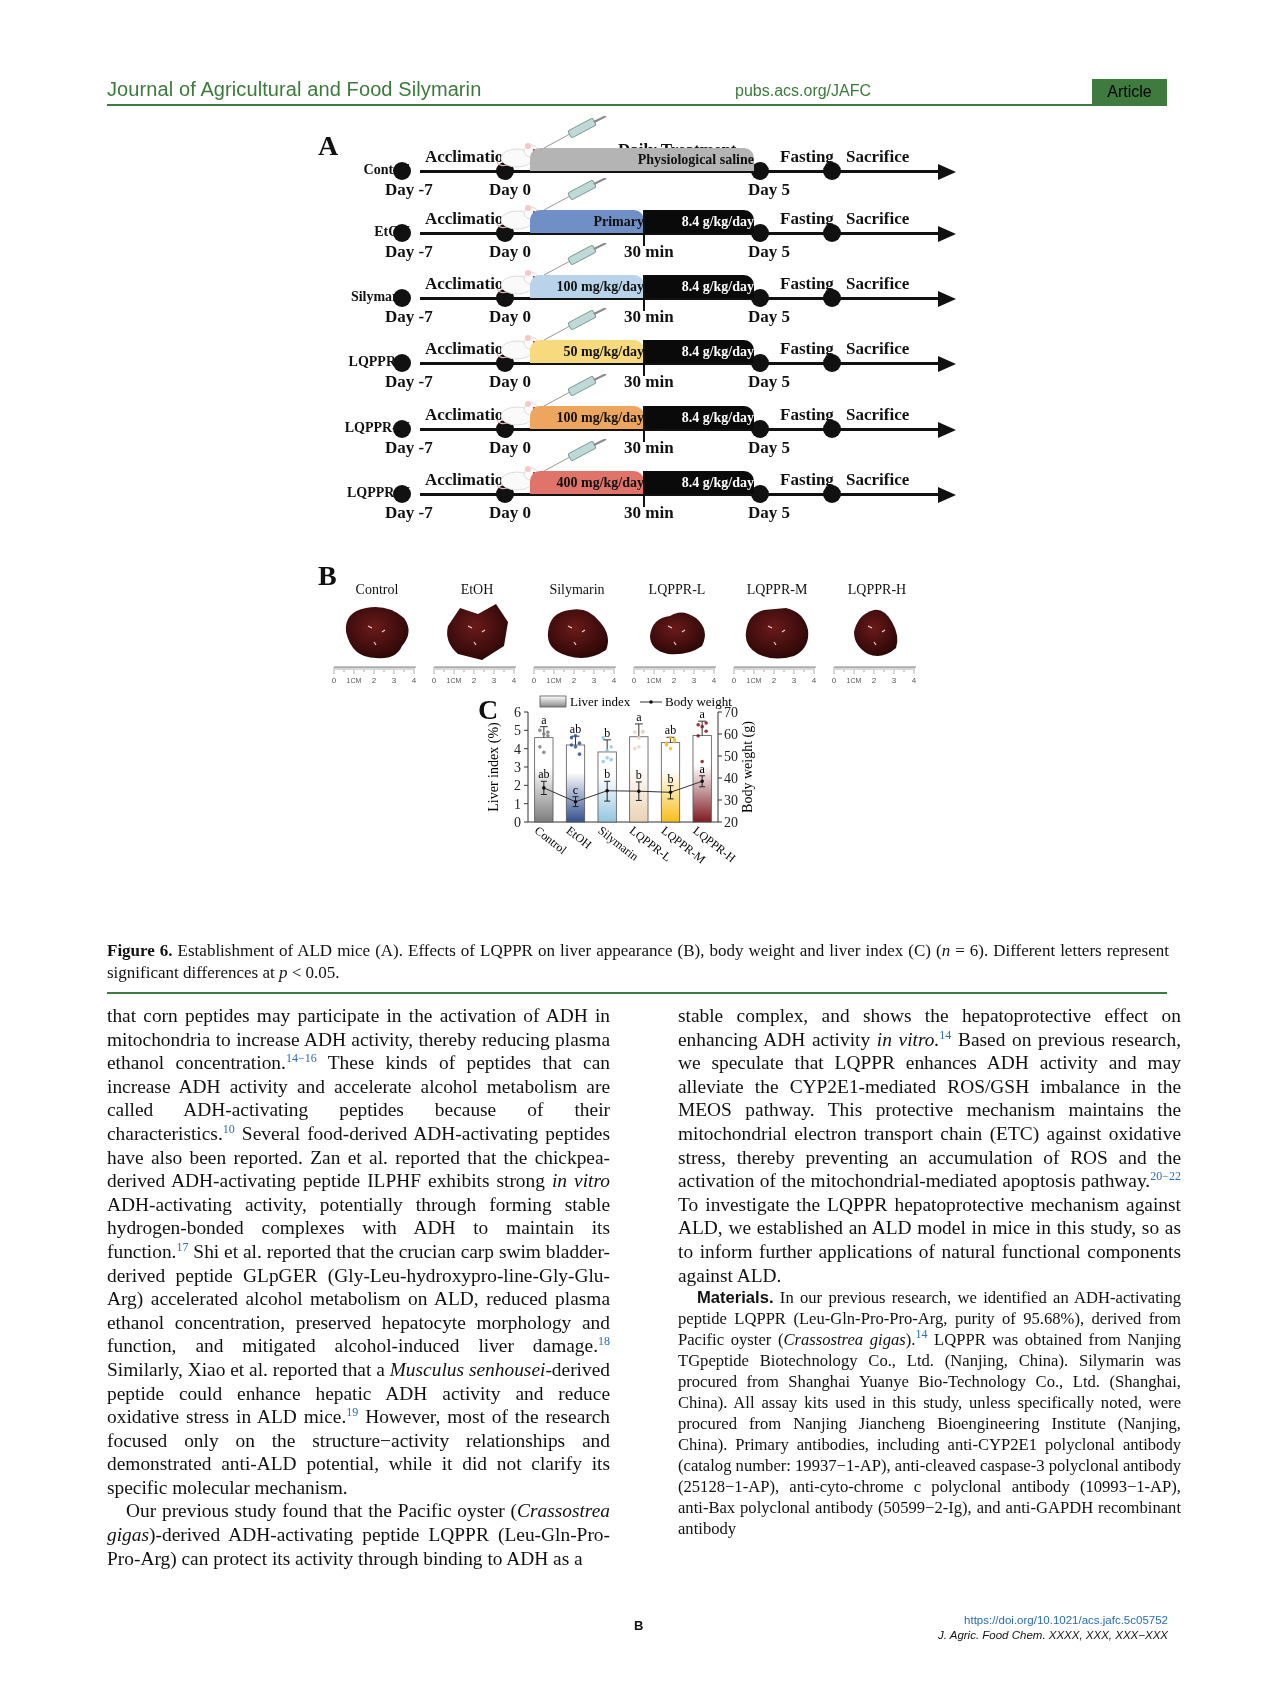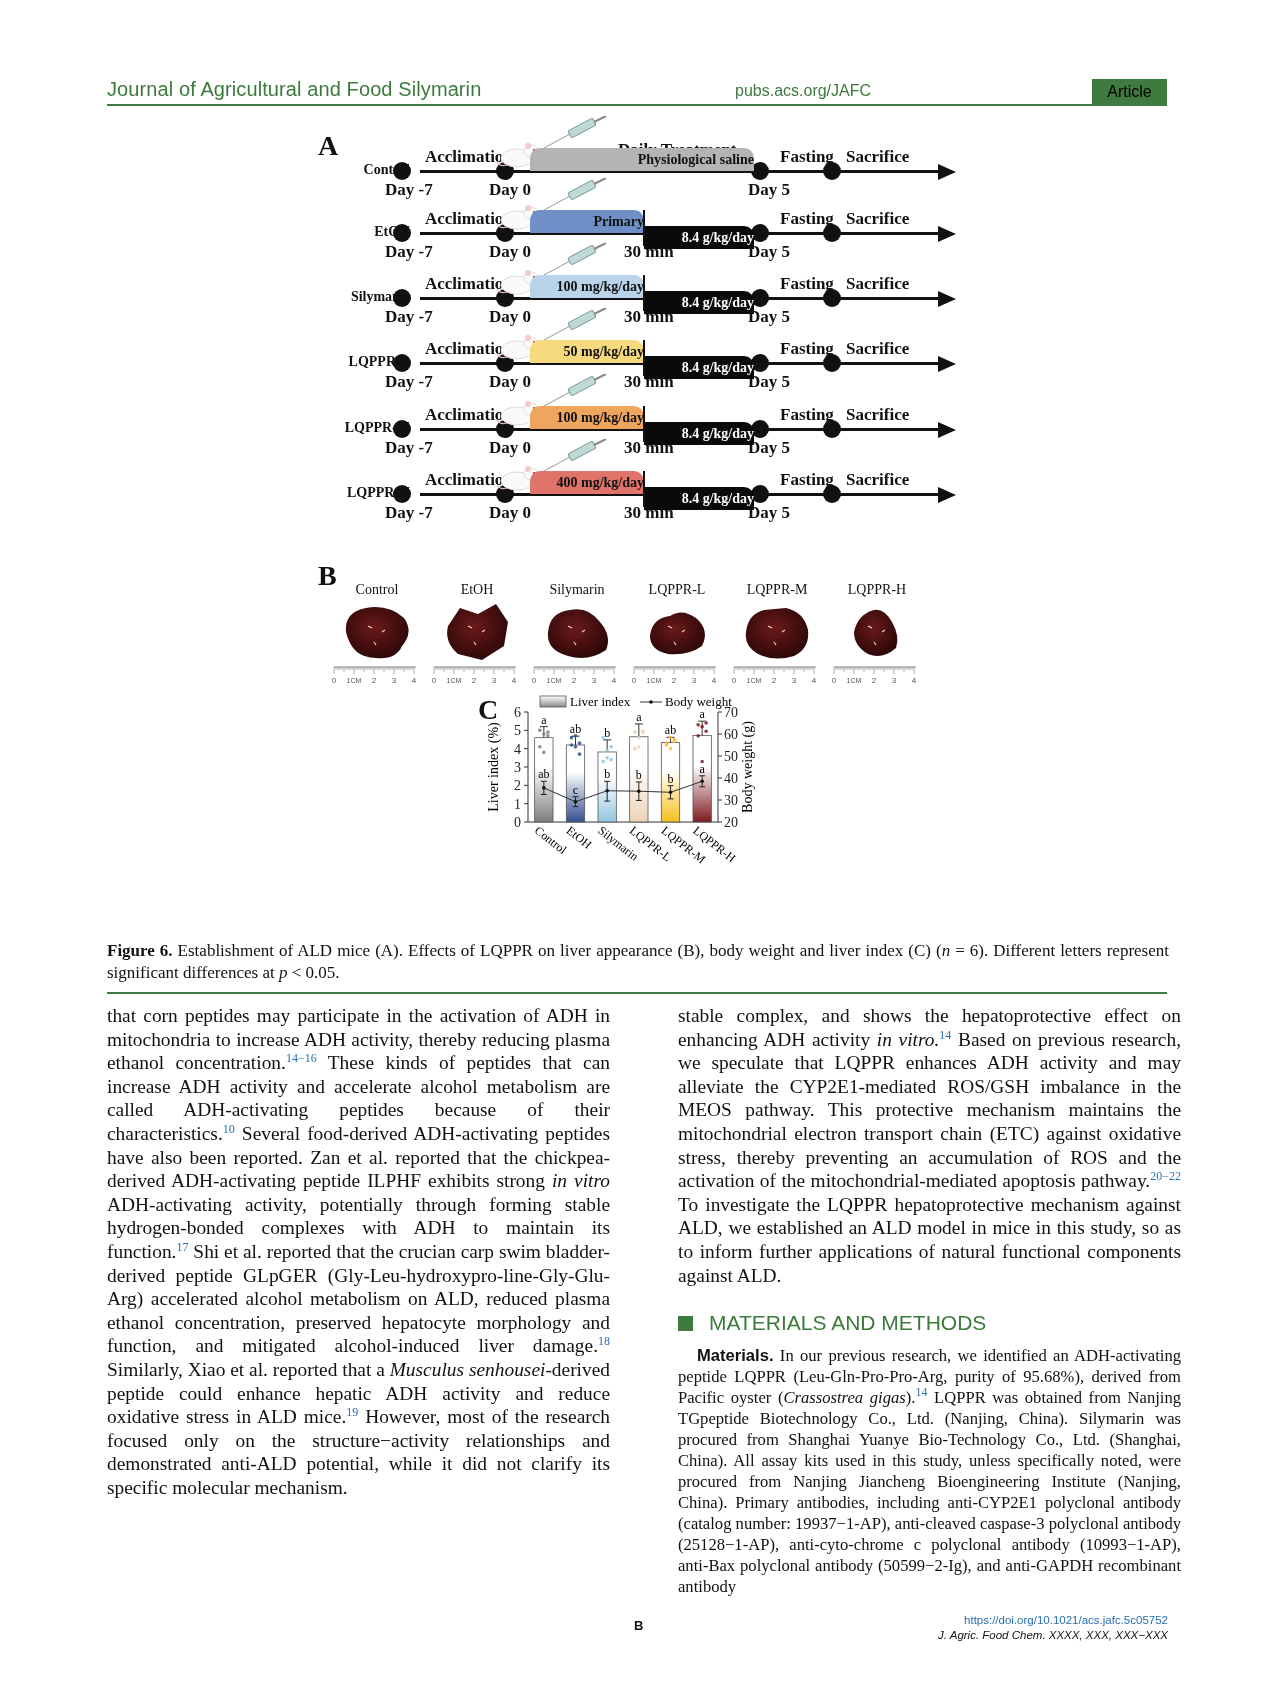--- a/index.html
+++ b/index.html
@@ -15,21 +15,21 @@
   .fig { position: absolute; left: 0; top: 0; width: 1276px; height: 940px; }
   .panel-letter { position: absolute; font-family: "Liberation Serif", serif; font-weight: bold; font-size: 28px; }
 
   .tl-row { position: absolute; left: 0; width: 1276px; height: 70px; }
   .tl-group { position: absolute; left: 330px; top: 42px; width: 80px; text-align: right; font-weight: bold; font-size: 14px; }
   .tl-line { position: absolute; left: 420px; top: 50px; width: 522px; height: 3px; background: #111; }
   .tl-arrow { position: absolute; left: 938px; top: 44px; width: 0; height: 0; border-top: 8px solid transparent; border-bottom: 8px solid transparent; border-left: 18px solid #111; }
   .tl-dot { position: absolute; top: 42px; width: 18px; height: 18px; border-radius: 50%; background: #111; }
   .tl-label { position: absolute; font-weight: bold; font-size: 17px; white-space: nowrap; }
   .tl-bar { position: absolute; top: 28px; height: 23px; border-radius: 10px 10px 0 0; font-weight: bold; font-size: 14px; text-align: right; line-height: 23px; }
-  .tl-bar.eth { background: #0a0a0a; color: #fff; border-radius: 0 10px 0 0; margin-top: 16px; }
+  .tl-bar.eth { background: #0a0a0a; color: #fff; border-radius: 0 10px 0 0; }
   .tl-tick { position: absolute; top: 28px; width: 2px; height: 36px; background: #111; }
   .mouse { position: absolute; top: 18px; width: 44px; height: 30px; }
   .syringe { position: absolute; top: -4px; width: 70px; height: 34px; }
 
   .liver-label { position: absolute; top: 582px; font-family: "Liberation Serif", serif; font-size: 14px; text-align: center; width: 110px; }
   .liver { position: absolute; top: 602px; width: 78px; height: 62px; }
   .ruler { position: absolute; top: 664px; width: 92px; height: 22px; }
 
   
   #chart { position: absolute; left: 480px; top: 690px; }
@@ -790,22 +790,22 @@
     </svg>
 </div>
 
 <div class="caption">
   <b>Figure 6.</b><span> Establishment of ALD mice (A). Effects of LQPPR on liver appearance (B), body weight and liver index (C) (</span><i>n</i><span> = 6). Different letters represent significant differences at </span><i>p</i><span> &lt; 0.05.</span>
 </div>
 <div class="cap-rule"></div>
 
 <div class="col col-left">
   <p id="bl-p1">that corn peptides may participate in the activation of ADH in mitochondria to increase ADH activity, thereby reducing plasma ethanol concentration.<sup class="ref">14−16</sup> These kinds of peptides that can increase ADH activity and accelerate alcohol metabolism are called ADH-activating peptides because of their characteristics.<sup class="ref">10</sup> Several food-derived ADH-activating peptides have also been reported. Zan et al. reported that the chickpea-derived ADH-activating peptide ILPHF exhibits strong <i>in vitro</i> ADH-activating activity, potentially through forming stable hydrogen-bonded complexes with ADH to maintain its function.<sup class="ref">17</sup> Shi et al. reported that the crucian carp swim bladder-derived peptide GLpGER (Gly-Leu-hydroxypro-line-Gly-Glu-Arg) accelerated alcohol metabolism on ALD, reduced plasma ethanol concentration, preserved hepatocyte morphology and function, and mitigated alcohol-induced liver damage.<sup class="ref">18</sup> Similarly, Xiao et al. reported that a <i>Musculus senhousei</i>-derived peptide could enhance hepatic ADH activity and reduce oxidative stress in ALD mice.<sup class="ref">19</sup> However, most of the research focused only on the structure−activity relationships and demonstrated anti-ALD potential, while it did not clarify its specific molecular mechanism.</p>
+  <p id="bl-p2" class="indent">Our previous study found that the Pacific oyster (<i>Crassostrea gigas</i>)-derived ADH-activating peptide LQPPR (Leu-Gln-Pro-Pro-Arg) can protect its activity through binding to ADH as a</p>
 </div>
 <div class="col col-right">
   <p id="br-p1">stable complex, and shows the hepatoprotective effect on enhancing ADH activity <i>in vitro.</i><sup class="ref">14</sup> Based on previous research, we speculate that LQPPR enhances ADH activity and may alleviate the CYP2E1-mediated ROS/GSH imbalance in the MEOS pathway. This protective mechanism maintains the mitochondrial electron transport chain (ETC) against oxidative stress, thereby preventing an accumulation of ROS and the activation of the mitochondrial-mediated apoptosis pathway.<sup class="ref">20−22</sup> To investigate the LQPPR hepatoprotective mechanism against ALD, we established an ALD model in mice in this study, so as to inform further applications of natural functional components against ALD.</p>
-  <p class="sec-head"><span class="sec-sq"></span><span>MATERIALS AND METHODS</span></p>
   <p id="br-p2" class="small indent"><span class="runin">Materials.</span> In our previous research, we identified an ADH-activating peptide LQPPR (Leu-Gln-Pro-Pro-Arg, purity of 95.68%), derived from Pacific oyster (<i>Crassostrea gigas</i>).<sup class="ref">14</sup> LQPPR was obtained from Nanjing TGpeptide Biotechnology Co., Ltd. (Nanjing, China). Silymarin was procured from Shanghai Yuanye Bio-Technology Co., Ltd. (Shanghai, China). All assay kits used in this study, unless specifically noted, were procured from Nanjing Jiancheng Bioengineering Institute (Nanjing, China). Primary antibodies, including anti-CYP2E1 polyclonal antibody (catalog number: 19937−1-AP), anti-cleaved caspase-3 polyclonal antibody (25128−1-AP), anti-cyto-chrome c polyclonal antibody (10993−1-AP), anti-Bax polyclonal antibody (50599−2-Ig), and anti-GAPDH recombinant antibody</p>
 </div>
 
 <div class="page-num">B</div>
 <div class="doi">https://doi.org/10.1021/acs.jafc.5c05752</div>
 <div class="cite">J. Agric. Food Chem. XXXX, XXX, XXX−XXX</div>
 
 </body></html>

